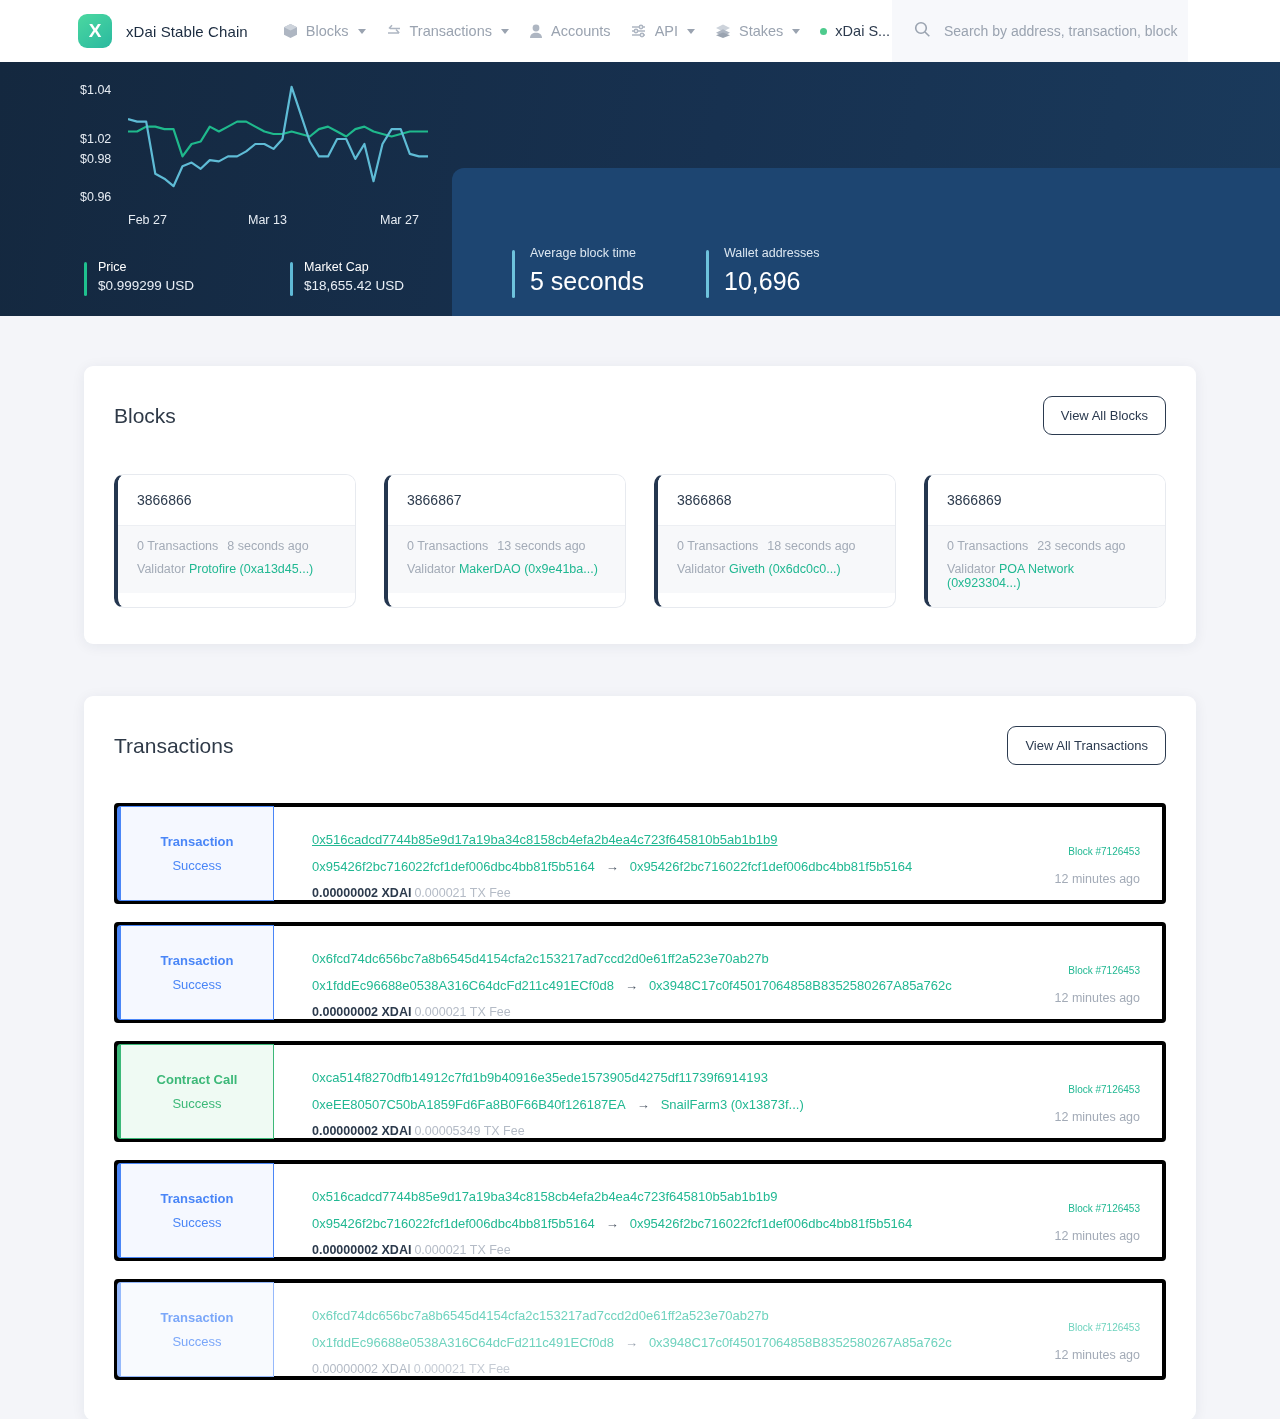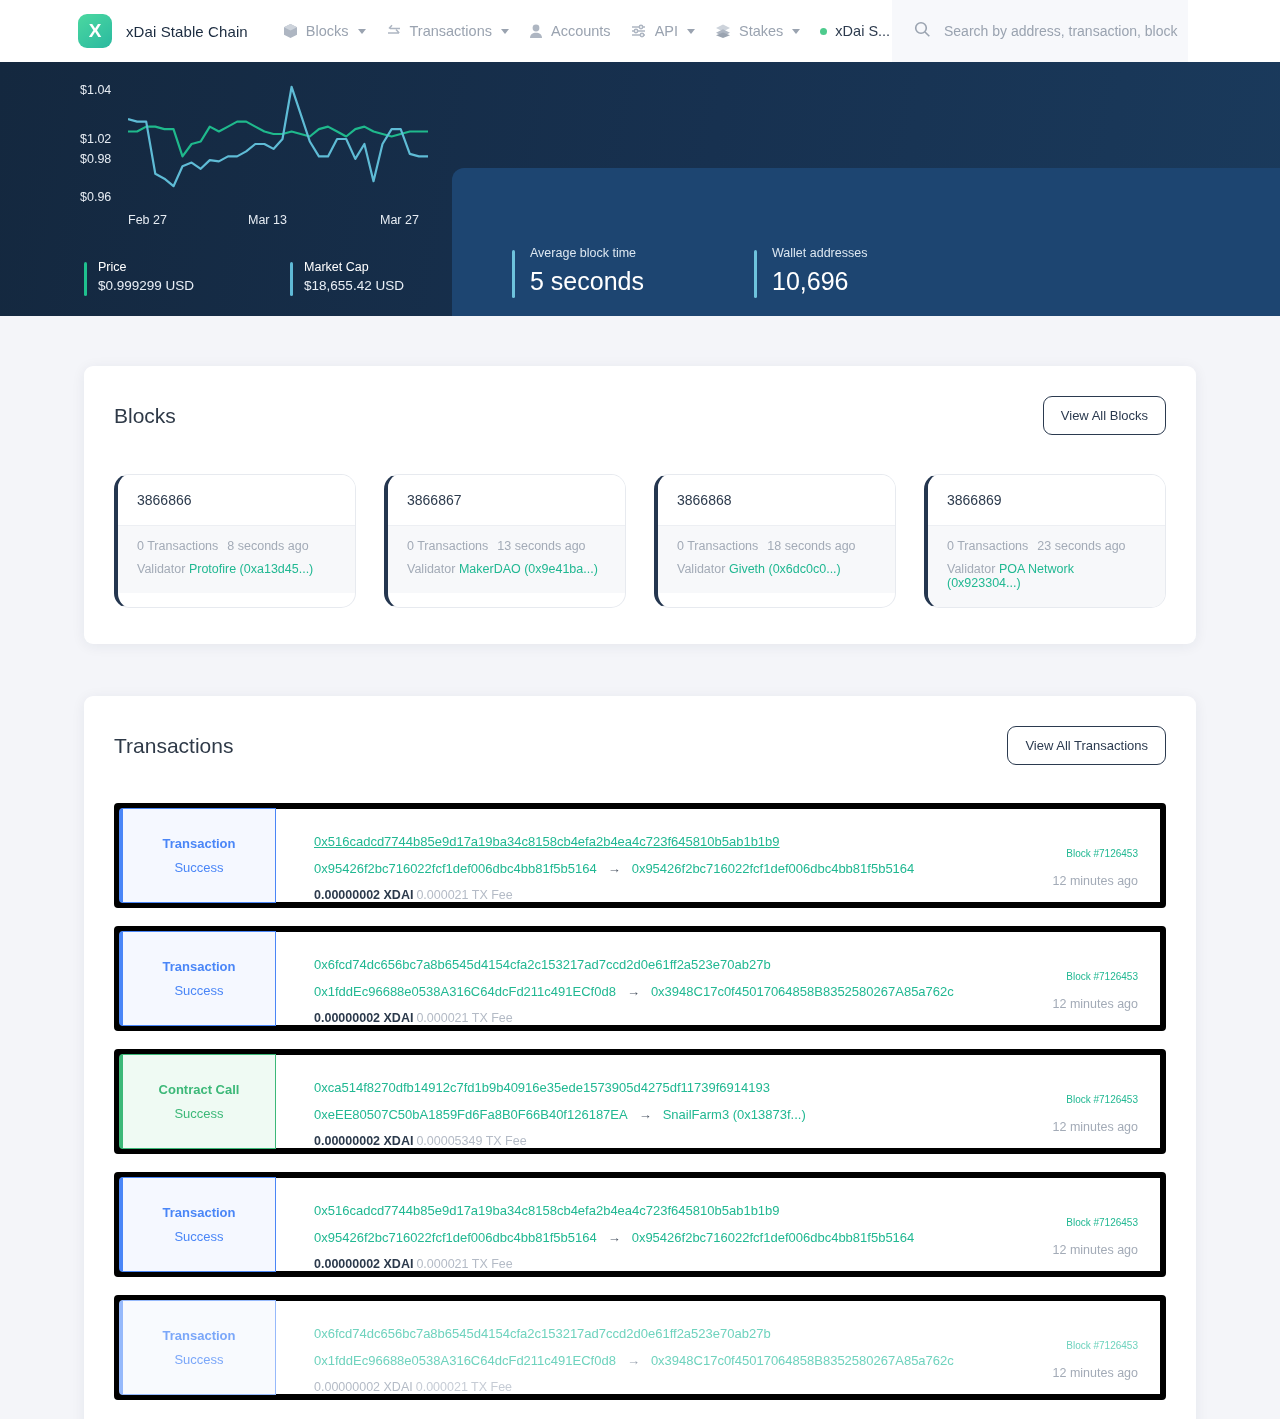--- a/index.html
+++ b/index.html
@@ -107,21 +107,21 @@
     width: 828px; height: 206px;
     background: #1d4571;
     border-top-left-radius: 12px;
     display: flex; align-items: center;
   }
   .stat { padding-left: 18px; position: relative; }
   .stat::before {
     content: ""; position: absolute; left: 0; top: 4px;
     width: 3px; height: 48px; border-radius: 2px; background: #6ec3dd;
   }
-  .stat:nth-child(1) { margin-left: 60px; width: 242px; }
+  .stat:nth-child(1) { margin-left: 60px; width: 194px; }
   .stat:nth-child(2) { width: 245px; }
   .stat-label { color: #dce7f1; font-size: 12.5px; margin-bottom: 7px; }
   .stat-value { color: #ffffff; font-size: 25px; font-weight: 400; }
 
   
   .card {
     background: #fff;
     border-radius: 9px;
     box-shadow: 0 2px 14px rgba(30,45,70,.07);
     margin: 0 84px;
@@ -141,41 +141,41 @@
     cursor: pointer;
   }
 
   .blocks-row { display: flex; gap: 28px; margin-top: 39px; }
   .block-card {
     flex: 1;
     border-left: 4px solid #24364f;
     border-top: 1px solid #e7eaef;
     border-right: 1px solid #e7eaef;
     border-bottom: 1px solid #e7eaef;
-    border-radius: 15px;
+    border-radius: 10px;
     overflow: hidden;
   }
   .block-head {
     background: #fff;
     padding: 17px 19px;
     font-size: 14px;
     color: #2c3a4c;
     border-bottom: 1px solid #edeff3;
   }
   .block-body { background: #f7f8fa; padding: 13px 19px 17px 19px; }
   .block-meta { font-size: 12.5px; color: #a3abb7; margin-bottom: 9px; }
   .block-meta .gap { display: inline-block; width: 9px; }
   .block-validator { font-size: 12.5px; color: #a3abb7; }
   .block-validator a { color: #21b892; text-decoration: none; }
 
   
   .tx-list { margin-top: 38px; }
   .tx-row {
     display: flex;
-    border: 6px solid #000000;
+    border: 4px solid #000000;
     border-radius: 4px;
     margin-bottom: 18px;
     min-height: 98px;
     background: #fff;
   }
   .tx-row:last-child { margin-bottom: 0; }
   .tx-badge {
     width: 157px;
     flex: none;
     display: flex; flex-direction: column;

